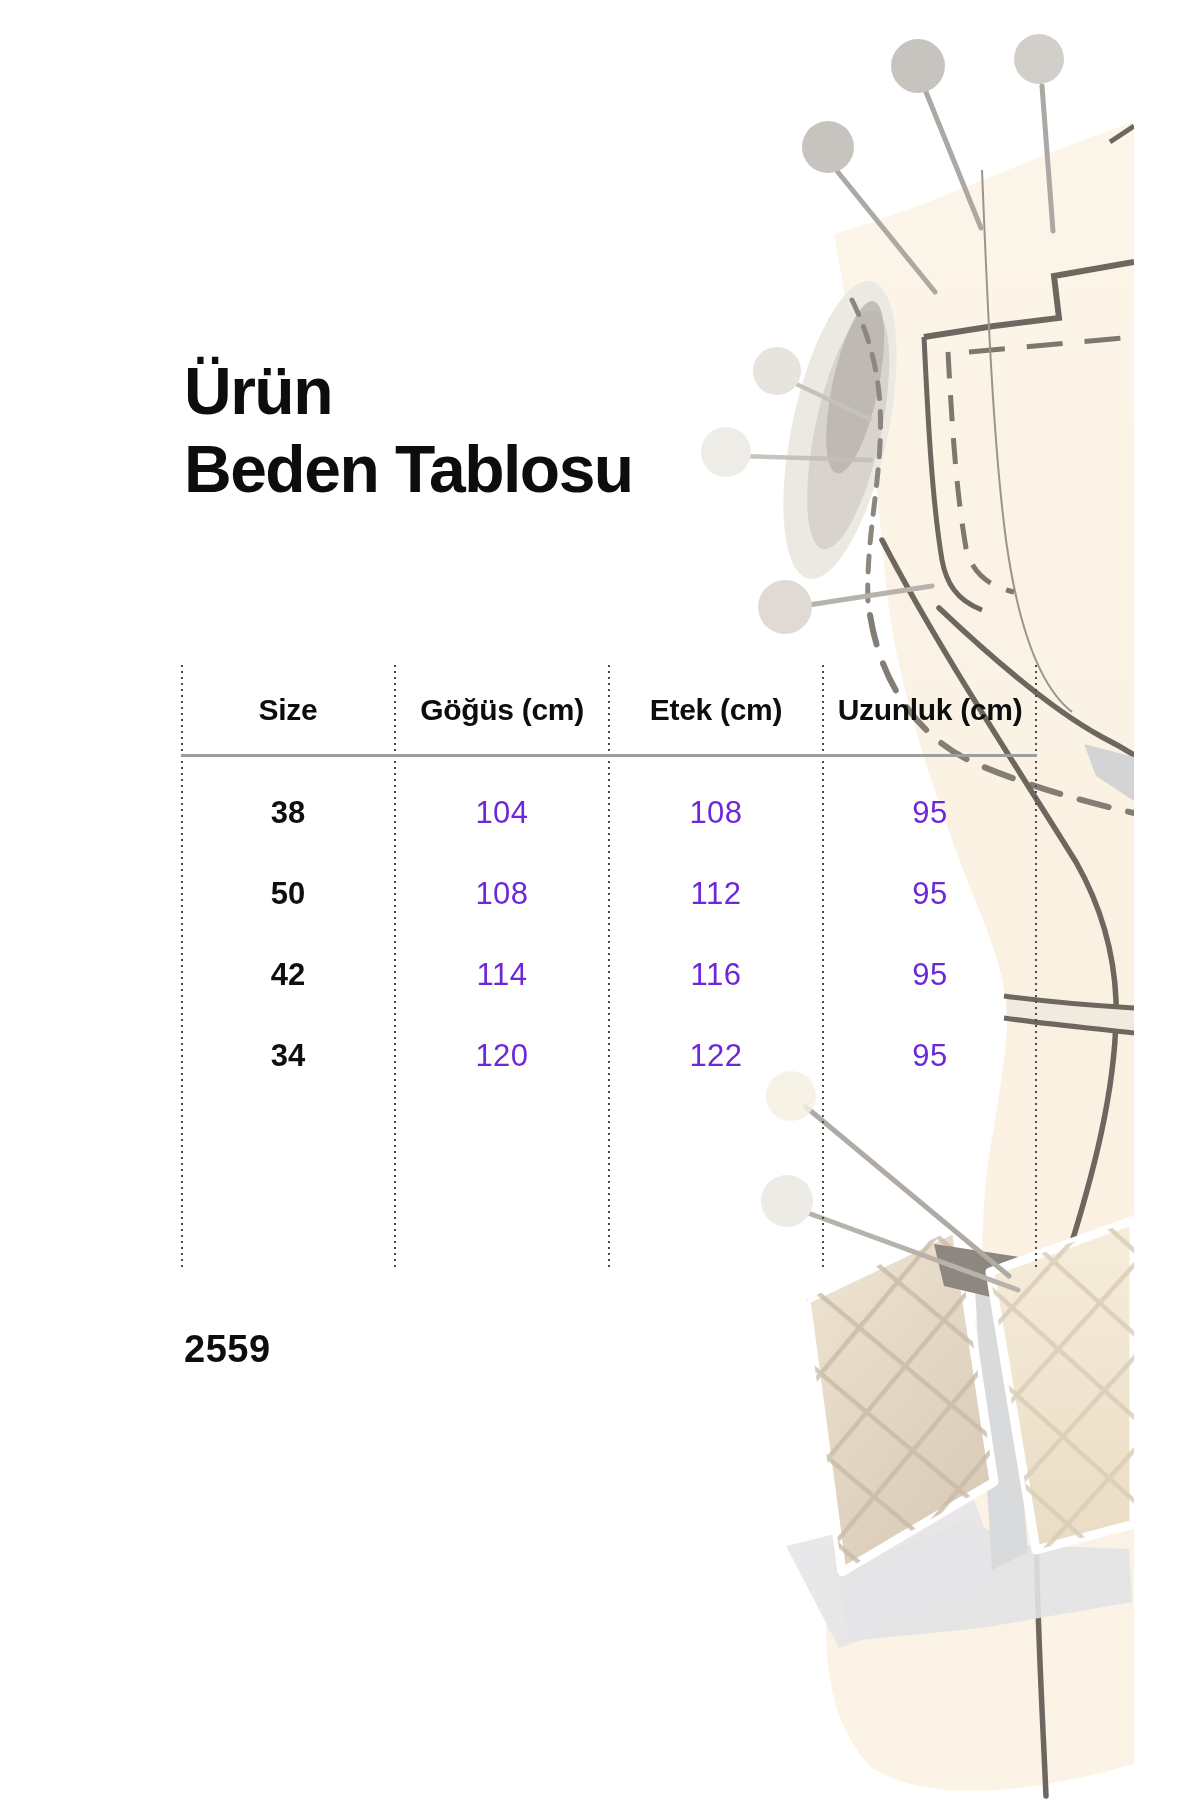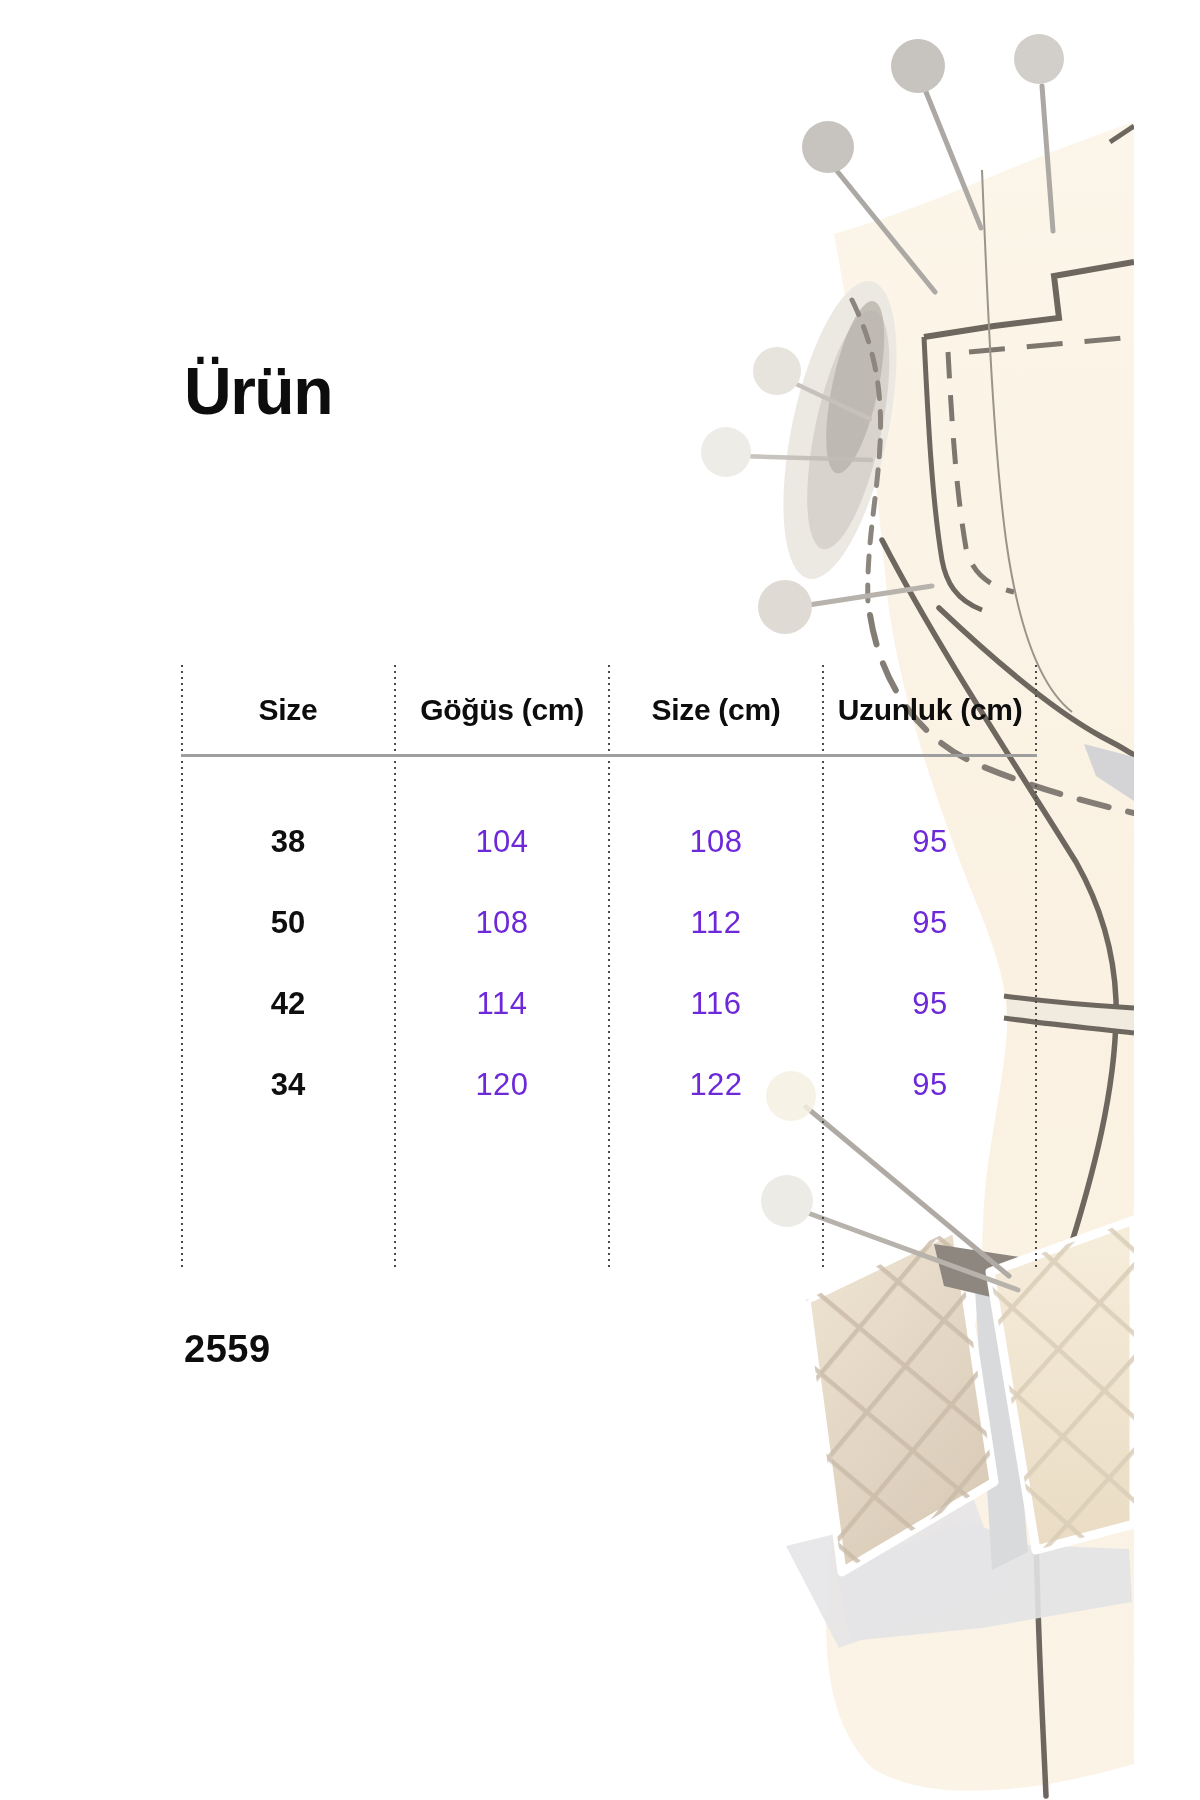--- a/index.html
+++ b/index.html
@@ -22,21 +22,21 @@
   .col-line.l1{left:213px;}
   .col-line.l2{left:427px;}
   .col-line.l3{left:641px;}
   .col-line.l4{left:854px;}
   .thead{
     position:absolute;top:0;left:0;right:0;height:89px;
     display:grid;grid-template-columns:repeat(4,1fr);align-items:center;
     text-align:center;font-weight:700;font-size:30px;color:#0d0d0d;letter-spacing:-0.3px;
   }
   .head-rule{position:absolute;top:89px;left:0;right:0;height:3px;background:#9e9e9e;}
-  .tbody{position:absolute;top:92px;left:0;right:0;padding-top:28px;margin-top:16px;}
+  .tbody{position:absolute;top:92px;left:0;right:0;padding-top:15px;}
   .trow{display:grid;grid-template-columns:repeat(4,1fr);align-items:center;text-align:center;height:81px;}
   .cell-size{font-weight:800;font-size:31px;color:#0f0f0f;}
   .cell-val{font-weight:400;font-size:31px;color:#6d28d9;letter-spacing:0.5px;}
   .product-code{
     position:absolute;left:118px;top:1328px;
     font-size:38px;font-weight:700;color:#0d0d0d;letter-spacing:0.5px;
   }
 </style>
 </head>
 <body>
@@ -163,33 +163,34 @@
       <circle cx="857" cy="1096" r="25" fill="#F6F0E2" opacity="0.85"></circle>
     </g>
     <g stroke-linecap="round">
       <line x1="874" y1="1213" x2="1084" y2="1290" stroke="#B7B2AC" stroke-width="5"></line>
       <circle cx="853" cy="1201" r="26" fill="#EDEBE6"></circle>
     </g>
   </svg>
 
   <div class="title">
     <span>Ürün</span><br>
+    <span>Beden Tablosu</span>
   </div>
 
   <div class="size-table">
     <div class="col-line l0"></div>
     <div class="col-line l1"></div>
     <div class="col-line l2"></div>
     <div class="col-line l3"></div>
     <div class="col-line l4"></div>
 
     <div class="thead">
       <div>Size</div>
       <div>Göğüs (cm)</div>
-      <div>Size (cm)</div>
+      <div>Etek (cm)</div>
       <div>Uzunluk (cm)</div>
     </div>
     <div class="head-rule"></div>
 
     <div class="tbody">
       <div class="trow">
         <div class="cell-size">38</div>
         <div class="cell-val">104</div>
         <div class="cell-val">108</div>
         <div class="cell-val">95</div>

